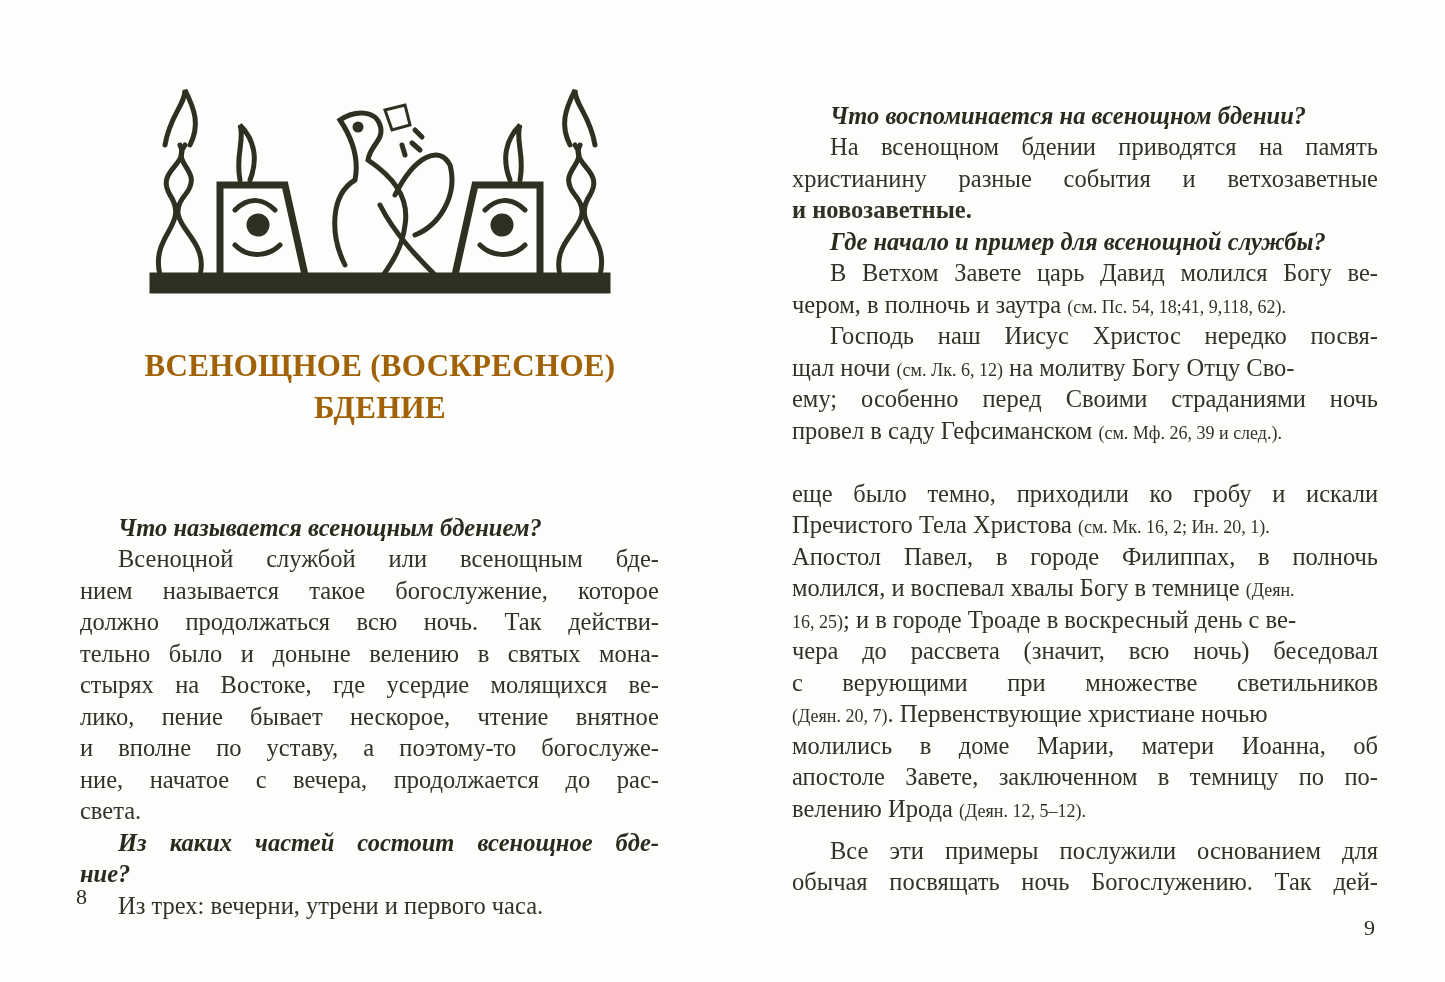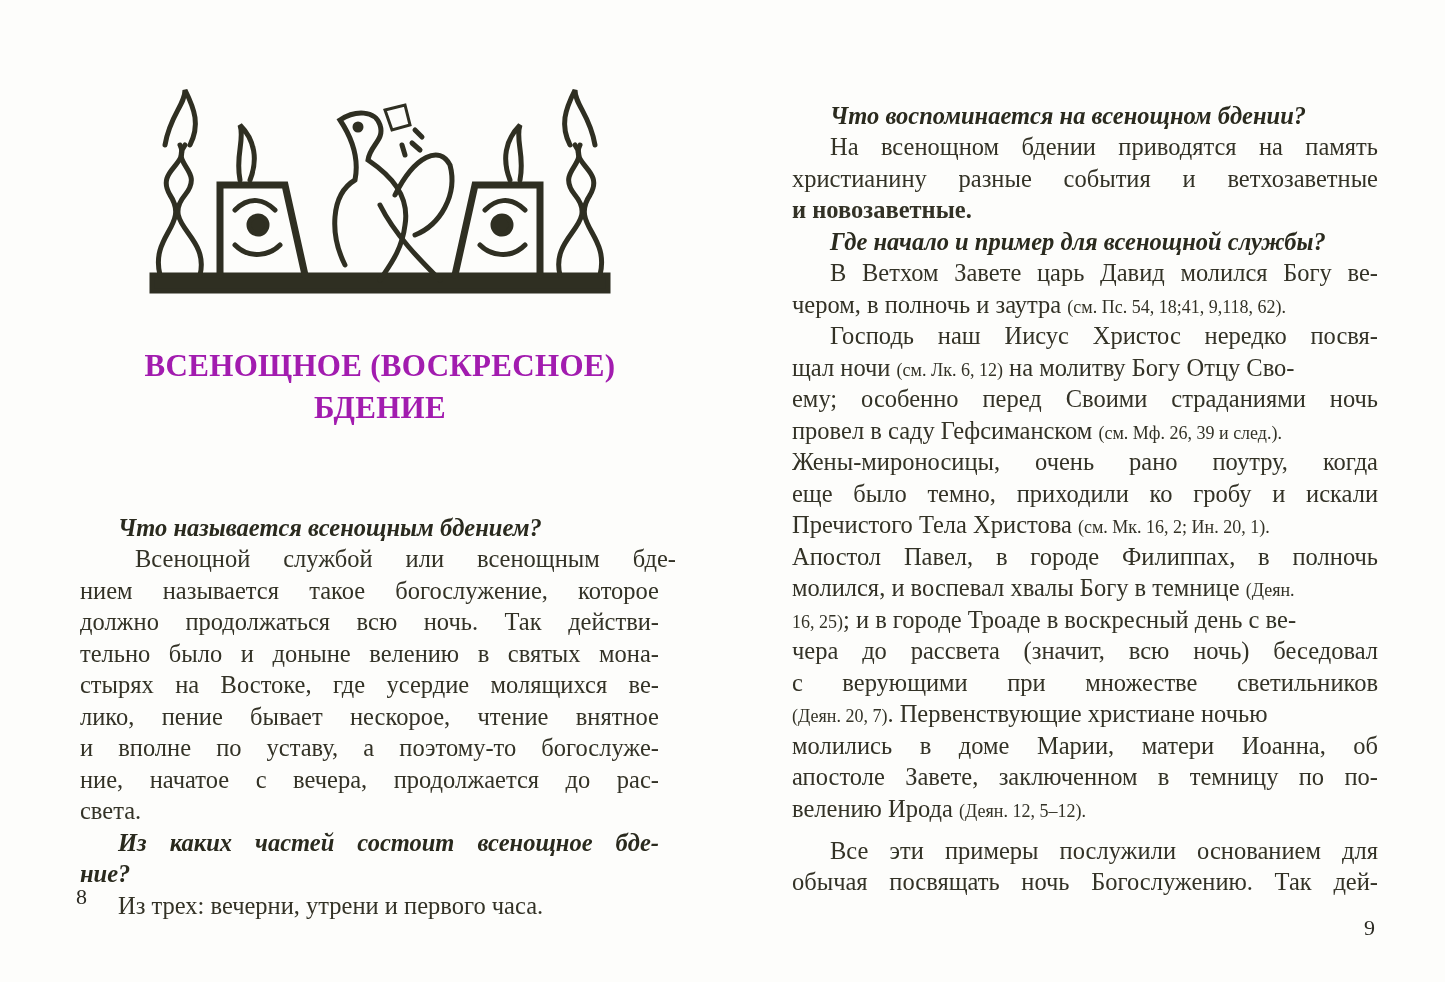--- a/index.html
+++ b/index.html
@@ -15,21 +15,21 @@
   .page-right { left:722px; width:723px; }
 
   .ornament {
     position:absolute; left:140px; top:85px; width:480px; height:215px;
   }
   .ornament svg { width:100%; height:100%; }
 
   .title {
     position:absolute; left:80px; width:600px; top:345px;
     text-align:center; font-weight:bold; font-size:31px; line-height:42px;
-    color:#a21caf; letter-spacing:0.3px;
+    color:#a16207; letter-spacing:0.3px;
   }
 
   .line {
     position:absolute; font-size:24.5px; line-height:31.5px; white-space:nowrap;
     color:#333226;
   }
   .justify { text-align:justify; text-align-last:justify; }
   .q { font-style:italic; font-weight:bold; color:#2a2a1e; }
   .ref { font-size:18px; }
 
@@ -74,21 +74,21 @@
     </svg>
   </div>
 
   <div class="title">
     <div>ВСЕНОЩНОЕ (ВОСКРЕСНОЕ)</div>
     <div>БДЕНИЕ</div>
   </div>
 
   <div class="line q" style="left:118px; top:512px;">Что называется всенощным бдением?</div>
 
-  <div class="line justify" style="left:118px; top:543px; width:541px;margin-left:17px;">Всеноцной службой или всенощным бде-</div>
+  <div class="line justify" style="left:118px; top:543px; width:541px;">Всеноцной службой или всенощным бде-</div>
   <div class="line justify" style="left:80px; top:575px; width:579px;">нием называется такое богослужение, которое</div>
   <div class="line justify" style="left:80px; top:606px; width:579px;">должно продолжаться всю ночь. Так действи-</div>
   <div class="line justify" style="left:80px; top:638px; width:579px;">тельно было и доныне велению в святых мона-</div>
   <div class="line justify" style="left:80px; top:669px; width:579px;">стырях на Востоке, где усердие молящихся ве-</div>
   <div class="line justify" style="left:80px; top:701px; width:579px;">лико, пение бывает нескорое, чтение внятное</div>
   <div class="line justify" style="left:80px; top:732px; width:579px;">и вполне по уставу, а поэтому-то богослуже-</div>
   <div class="line justify" style="left:80px; top:764px; width:579px;">ние, начатое с вечера, продолжается до рас-</div>
   <div class="line" style="left:80px; top:795px;">света.</div>
 
   <div class="line q justify" style="left:118px; top:827px; width:541px;">Из каких частей состоит всенощное бде-</div>
@@ -110,21 +110,20 @@
     <span>чером, в полночь и заутра </span><span class="ref">(см. Пс. 54, 18;41, 9,118, 62).</span>
   </div>
   <div class="line justify" style="left:108px; top:320px; width:548px;">Господь наш Иисус Христос нередко посвя-</div>
   <div class="line" style="left:70px; top:352px;">
     <span>щал ночи </span><span class="ref">(см. Лк. 6, 12)</span><span> на молитву Богу Отцу Сво-</span>
   </div>
   <div class="line justify" style="left:70px; top:383px; width:586px;">ему; особенно перед Своими страданиями ночь</div>
   <div class="line" style="left:70px; top:415px;">
     <span>провел в саду Гефсиманском </span><span class="ref">(см. Мф. 26, 39 и след.).</span>
   </div>
-  <div class="line justify" style="left:70px; top:446px; width:586px;">Жены-мироносицы, очень рано поутру, когда</div>
   <div class="line justify" style="left:70px; top:478px; width:586px;">еще было темно, приходили ко гробу и искали</div>
   <div class="line" style="left:70px; top:509px;">
     <span>Пречистого Тела Христова </span><span class="ref">(см. Мк. 16, 2; Ин. 20, 1).</span>
   </div>
   <div class="line justify" style="left:70px; top:541px; width:586px;">Апостол Павел, в городе Филиппах, в полночь</div>
   <div class="line" style="left:70px; top:572px;">
     <span>молился, и воспевал хвалы Богу в темнице </span><span class="ref">(Деян.</span>
   </div>
   <div class="line" style="left:70px; top:604px;">
     <span class="ref">16, 25)</span><span>; и в городе Троаде в воскресный день с ве-</span>

